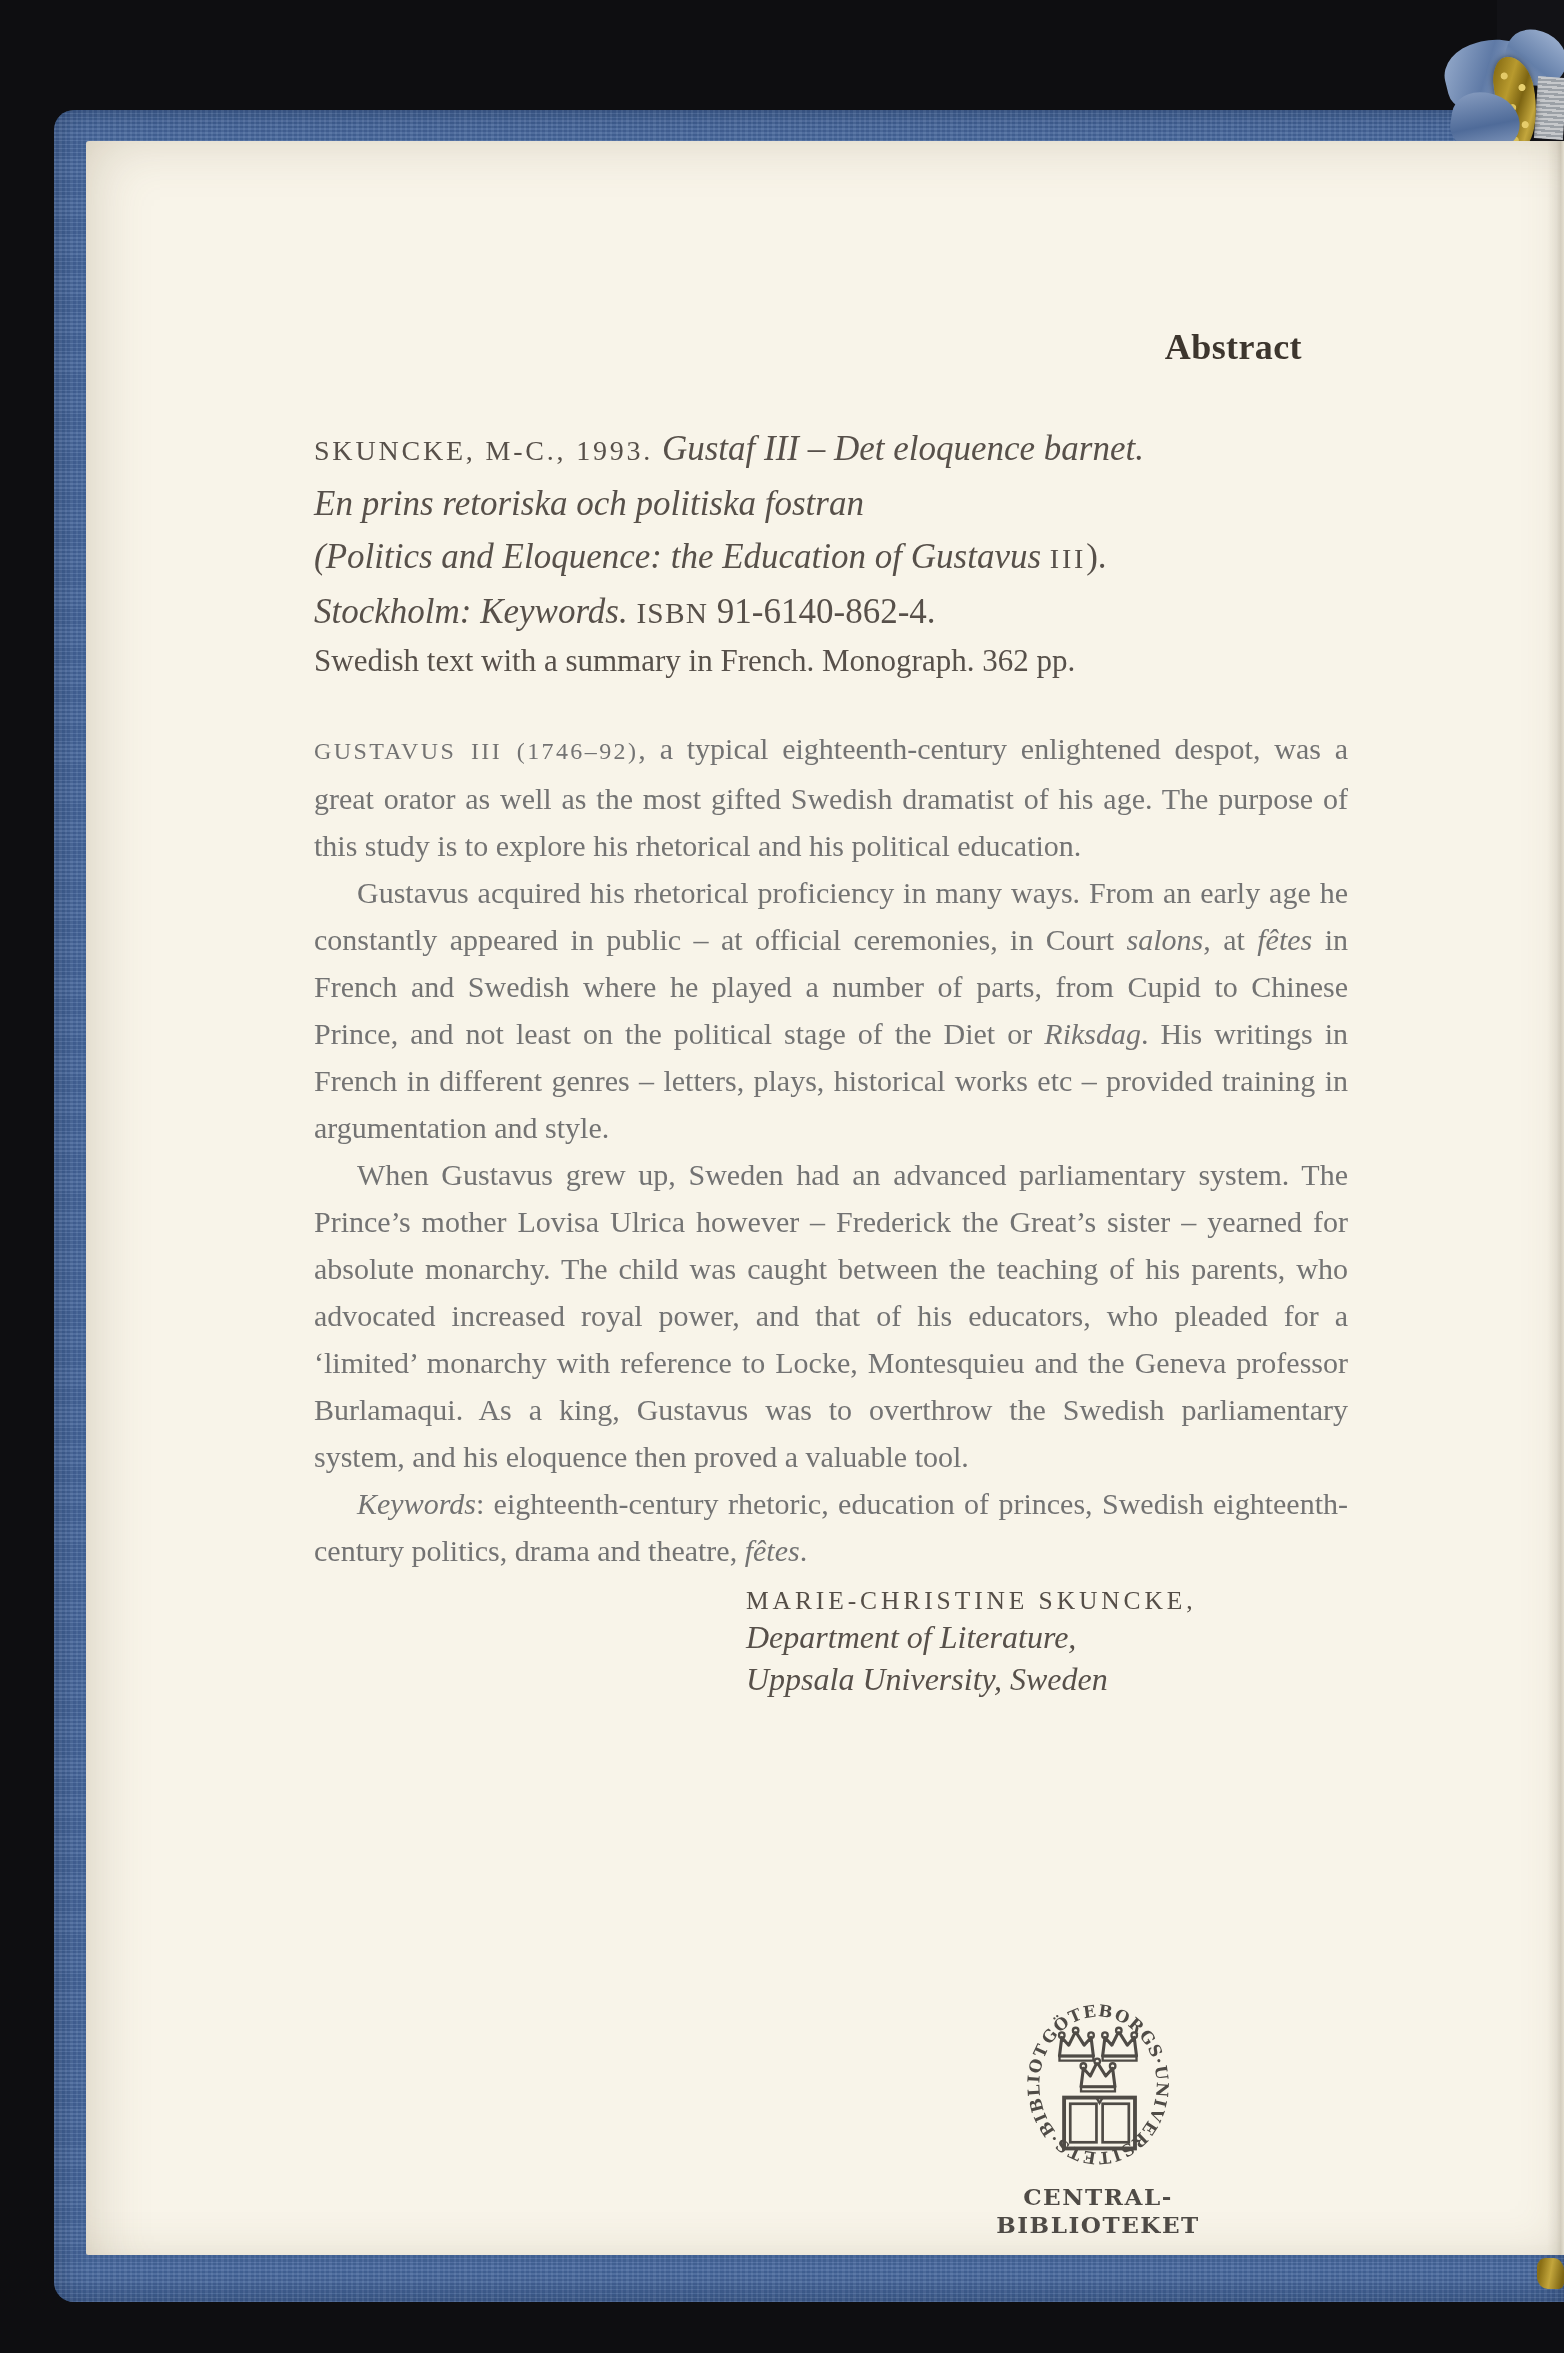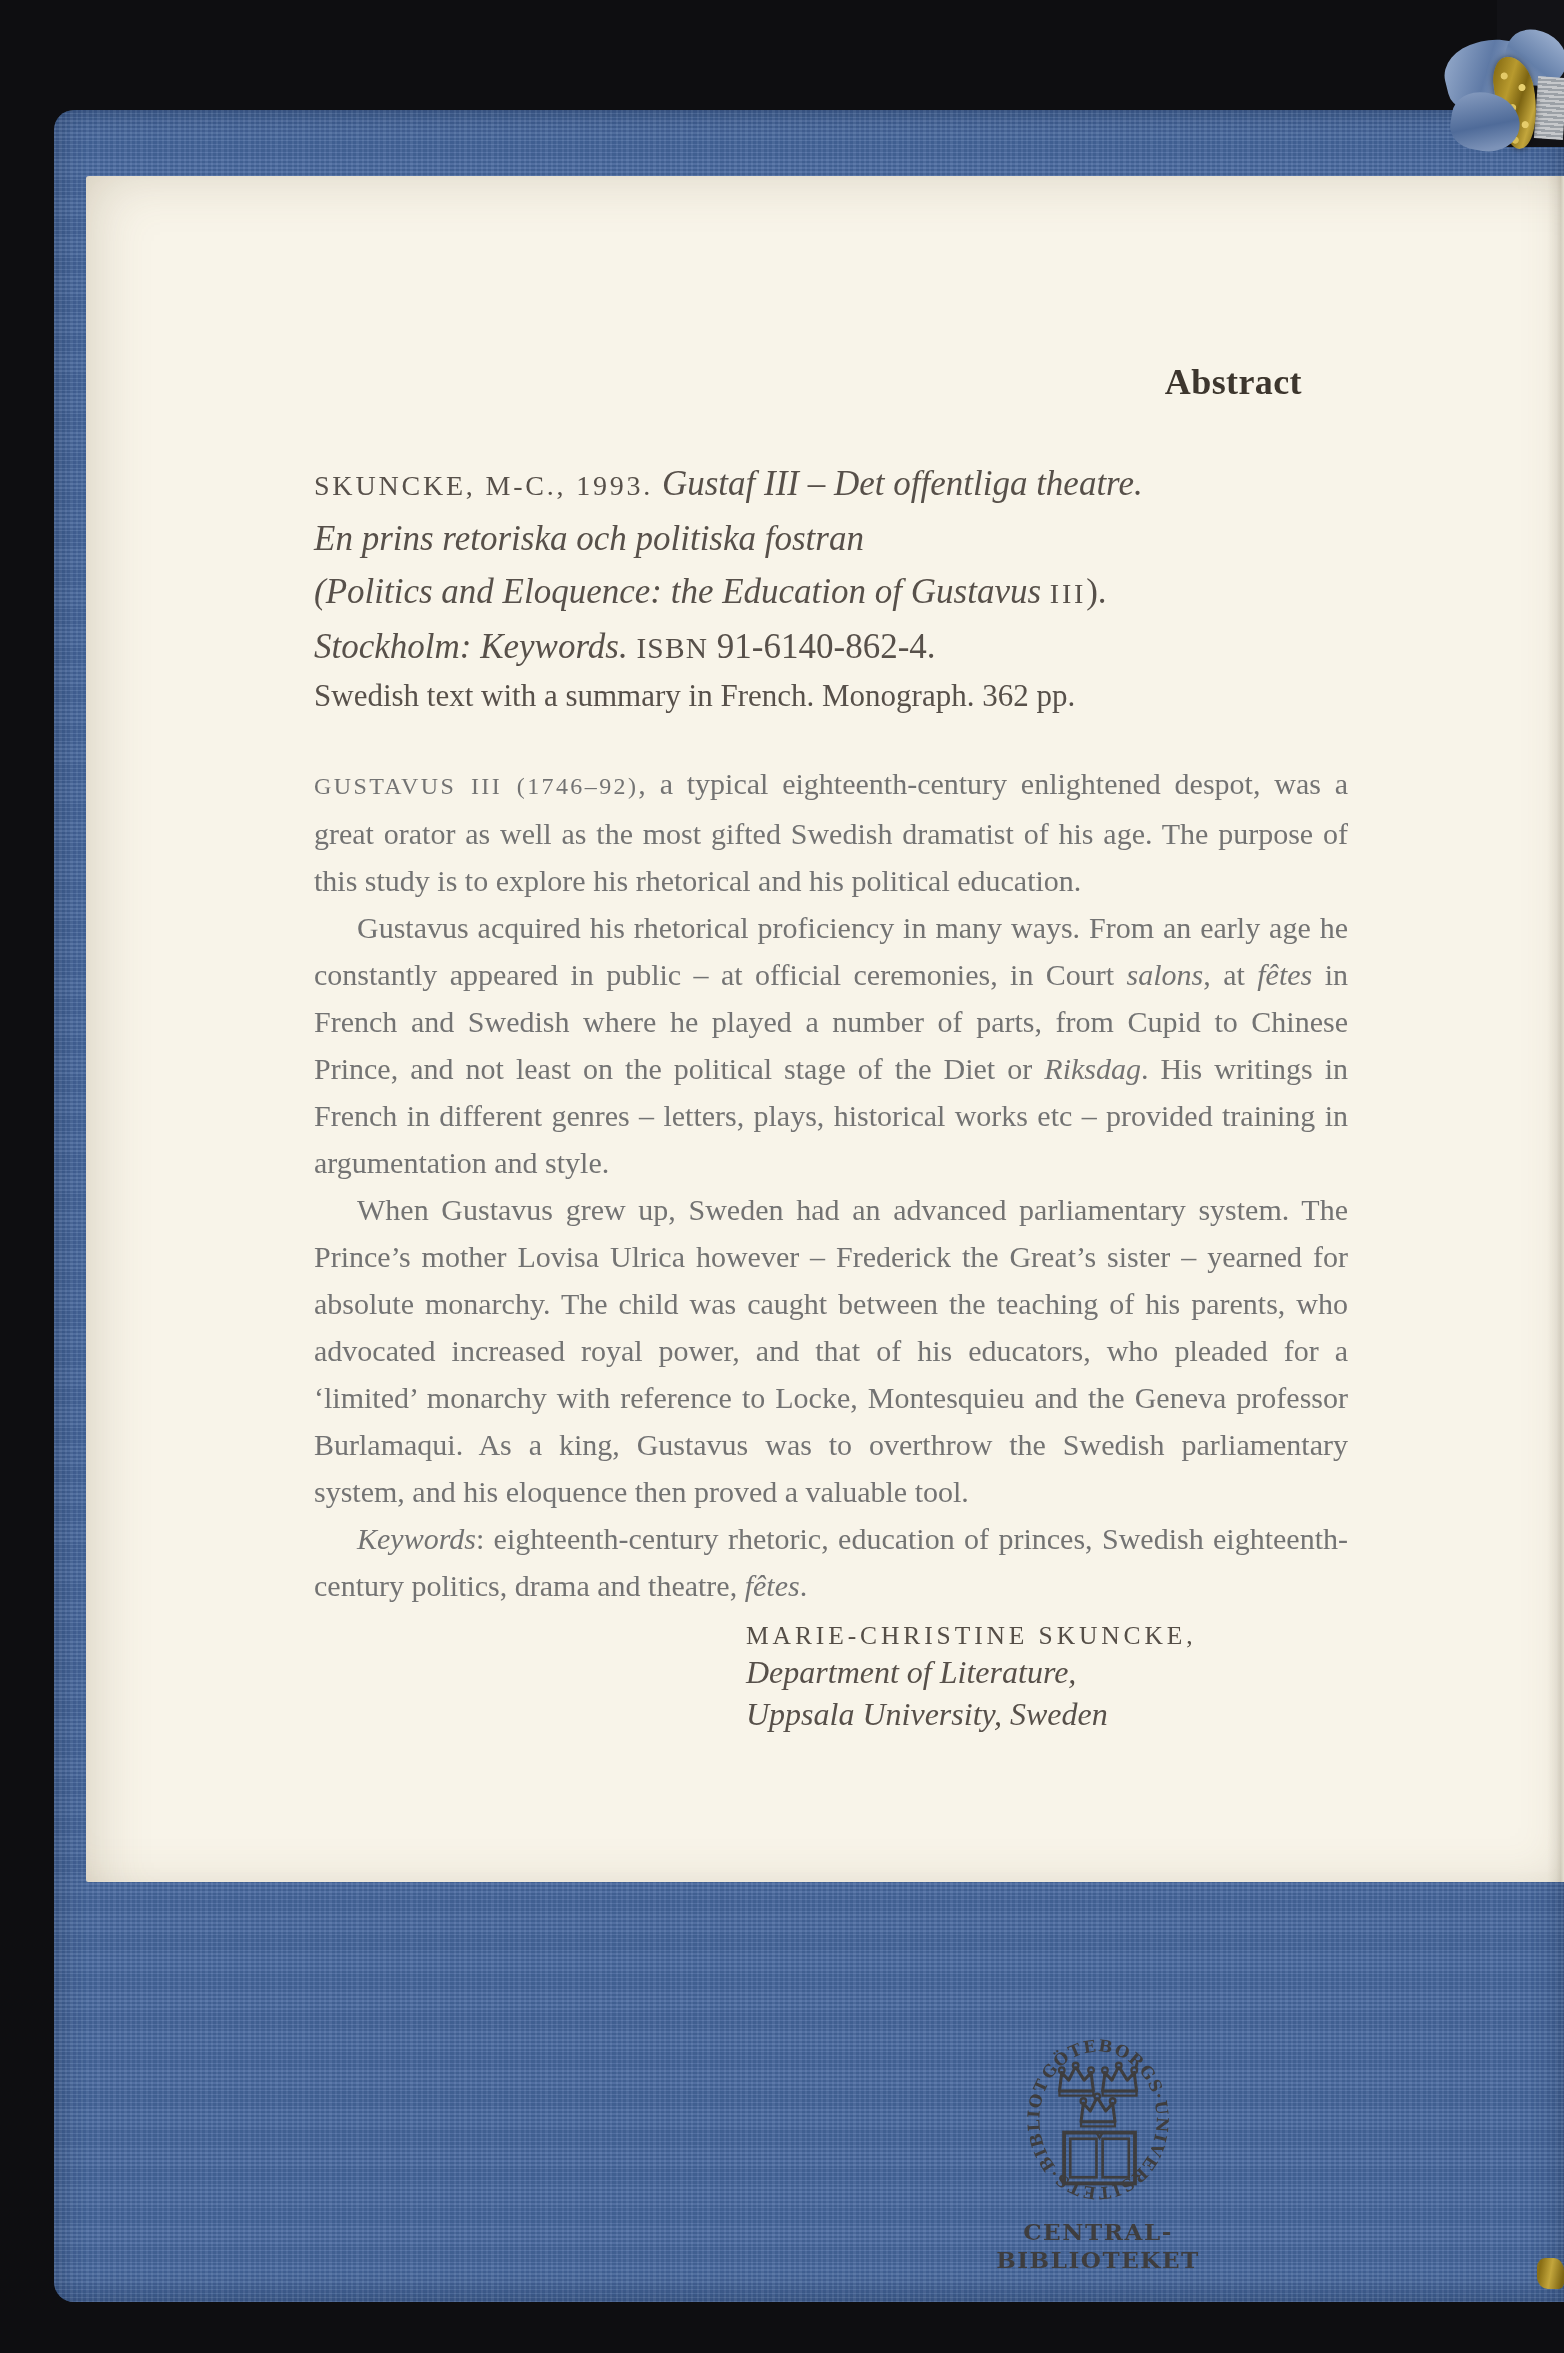--- a/index.html
+++ b/index.html
@@ -53,28 +53,27 @@
     transform:rotate(-8deg);
     box-shadow:0 0 6.2px rgba(0,0,0,.5);
   }
   .tailband{
     position:absolute;left:1537px;top:2258px;width:27px;height:31px;
     background:linear-gradient(100deg,#8a6f15 15%,#c3a63c 50%,#7c6412 90%);
     border-radius:30% 40% 20% 40%;
   }
   
   .page{
-    position:absolute;left:86px;top:141px;width:1478px;height:1706px;
+    position:absolute;left:86px;top:141px;width:1478px;height:2114px;
     background:#f8f4e9;
     border-radius:3.1px 0 0 2.3px;
     box-shadow:
       inset 32px 23px 62px -32px rgba(110,95,60,.28),
       inset -20px -20px 54px -31px rgba(110,95,60,.22);
     color:#57504a;
-    margin-top:35px;
   }
   .page-right-edge{
     position:absolute;right:0;top:0;width:17px;height:100%;
     background:linear-gradient(90deg, rgba(0,0,0,0) 0, rgba(120,110,90,.10) 55%, rgba(120,110,90,.22) 80%, #e4dfd0 100%);
   }
   
   .heading{
     position:absolute;top:185px;right:262px;
     font-size:36px;font-weight:700;color:#3d362e;letter-spacing:0.4px;
   }
@@ -126,21 +125,21 @@
   <div class="tailband"></div>
 
   <div class="page">
     <div class="page-right-edge"></div>
 
     <div class="heading">Abstract</div>
 
     <div class="text-column">
 
       <div class="citation">
-        <div class="cit-line"><span class="seg-sc">SKUNCKE, M-C., 1993.</span><span class="seg-r"> </span><span class="seg-i">Gustaf III – Det offentliga theatre.</span></div>
+        <div class="cit-line"><span class="seg-sc">SKUNCKE, M-C., 1993.</span><span class="seg-r"> </span><span class="seg-i">Gustaf III – Det eloquence barnet.</span></div>
         <div class="cit-line"><span class="seg-i">En prins retoriska och politiska fostran</span></div>
         <div class="cit-line"><span class="seg-i">(Politics and Eloquence: the Education of Gustavus </span><span class="seg-sc">III</span><span class="seg-r">).</span></div>
         <div class="cit-line"><span class="seg-i">Stockholm: Keywords.</span><span class="seg-r"> </span><span class="seg-isbn">ISBN</span><span class="seg-r"> 91-6140-862-4.</span></div>
         <div class="cit-line last"><span class="seg-small">Swedish text with a summary in French. Monograph. 362 pp.</span></div>
       </div>
 
       <div class="body-copy">
         <p><span class="seg-sc">GUSTAVUS III (1746–92)</span><span class="seg-r">, a typical eighteenth-century enlightened despot, was a great orator as well as the most gifted Swedish dramatist of his age. The purpose of this study is to explore his rhetorical and his political education.</span></p>
         <p class="indent"><span class="seg-r">Gustavus acquired his rhetorical proficiency in many ways. From an early age he constantly appeared in public – at official ceremonies, in Court </span><span class="seg-i">salons</span><span class="seg-r">, at </span><span class="seg-i">fêtes</span><span class="seg-r"> in French and Swedish where he played a number of parts, from Cupid to Chinese Prince, and not least on the political stage of the Diet or </span><span class="seg-i">Riksdag</span><span class="seg-r">. His writings in French in different genres – letters, plays, historical works etc – provided training in argumentation and style.</span></p>
         <p class="indent"><span class="seg-r">When Gustavus grew up, Sweden had an advanced parliamentary system. The Prince’s mother Lovisa Ulrica however – Frederick the Great’s sister – yearned for absolute monarchy. The child was caught between the teaching of his parents, who advocated increased royal power, and that of his educators, who pleaded for a ‘limited’ monarchy with reference to Locke, Montesquieu and the Geneva professor Burlamaqui. As a king, Gustavus was to overthrow the Swedish parliamentary system, and his eloquence then proved a valuable tool.</span></p>

